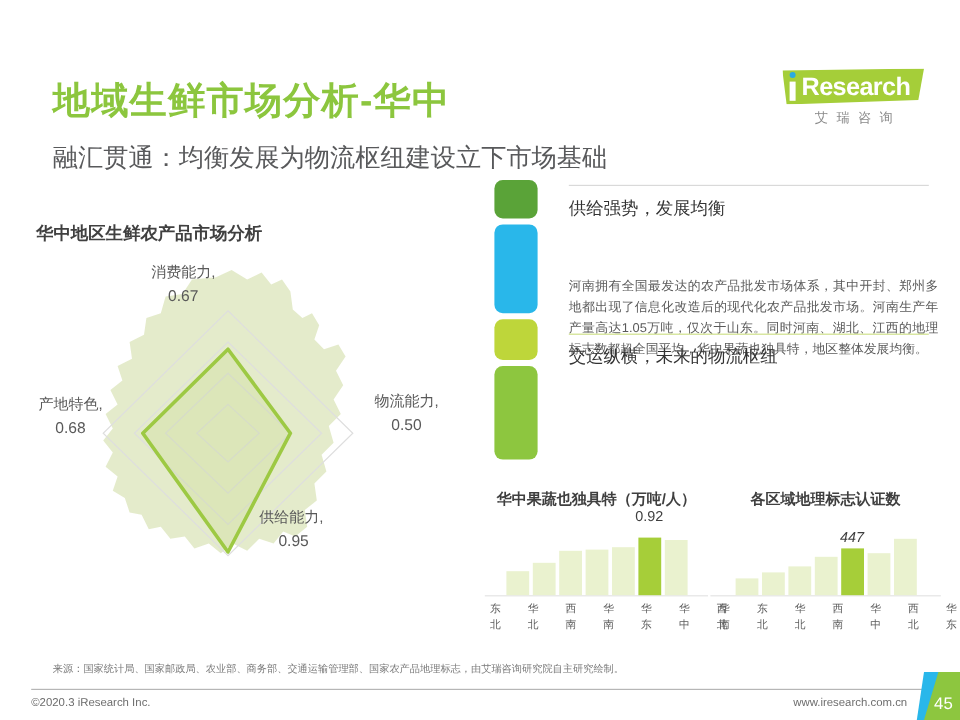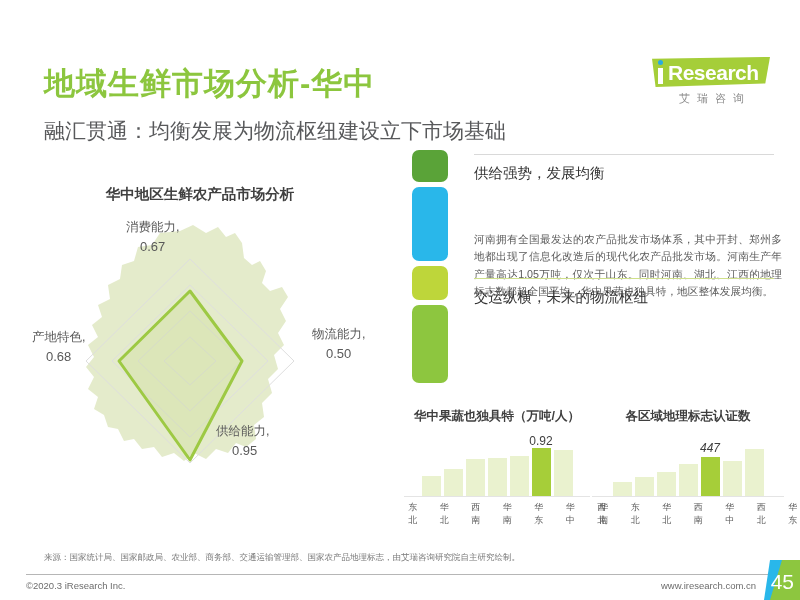--- a/index.html
+++ b/index.html
@@ -43,21 +43,21 @@
     font-family:"Liberation Sans",sans-serif; letter-spacing:-0.5px;
   }
   #logo-cn {
     position:absolute; left:18px; top:34px; width:118px;
     font-size:11px; color:#8a8a8a; letter-spacing:7px; text-align:center;
   }
 
   
   #radar-panel { position:absolute; left:30px; top:185px; width:360px; height:330px; }
   #radar-title {
-    position:absolute; left:0; top:0; width:340px; text-align:center;
+    position:absolute; left:0; top:0; width:340px; text-align:left;
     font-size:14.5px; font-weight:bold; color:#404040;
   }
   #radar-svg { position:absolute; left:0; top:28px; }
   .radar-lbl { font-size:12.5px; fill:#595959; }
   .radar-val { font-size:13px; fill:#595959; }
 
   
   #text-panel { position:absolute; left:412px; top:150px; width:370px; }
 
   .swatch-col { position:absolute; left:0; top:0; width:36px; }
@@ -120,21 +120,21 @@
     position:absolute; left:26px; top:580px;
     font-size:9.5px; color:#6d6d6d;
   }
   #website {
     position:absolute; right:44px; top:580px;
     font-size:9.5px; color:#6d6d6d;
   }
   #corner { position:absolute; right:0; bottom:0; width:56px; height:40px; }
   #page-num {
     position:absolute; right:6px; bottom:6px;
-    font-size:21px; color:#ffffff; font-weight:normal;
+    font-size:14px; color:#ffffff; font-weight:normal;
   }
 </style>
 </head>
 <body>
 
 <div id="header">
   <div id="page-title">地域生鲜市场分析-华中</div>
   <div id="page-subtitle">融汇贯通：均衡发展为物流枢纽建设立下市场基础</div>
 
   <div id="logo">
@@ -200,21 +200,21 @@
   </div>
 
   <div class="block" id="block-2">
     <div class="rule"></div>
     <h3>交运纵横，未来的物流枢纽</h3>
   </div>
 </div>
 
 <div class="barchart" id="bc-left">
   <div class="bc-title">华中果蔬也独具特（万吨/人）</div>
-  <div class="bar-value" id="bv-left" style="left: 117px; width: 40px; top: 26px;">0.92</div>
+  <div class="bar-value" id="bv-left" style="left: 117px; width: 40px; top: 15px;">0.92</div>
   <div class="bars">
       <div class="bar" style="height: 19.76px;"></div>
       <div class="bar" style="height: 27.04px;"></div>
       <div class="bar" style="height: 37.44px;"></div>
       <div class="bar" style="height: 38.48px;"></div>
       <div class="bar" style="height: 39.52px;"></div>
       <div class="bar hl" style="height: 47.84px;"></div>
       <div class="bar" style="height: 45.76px;"></div>
     </div>
   <div class="bc-cats">

